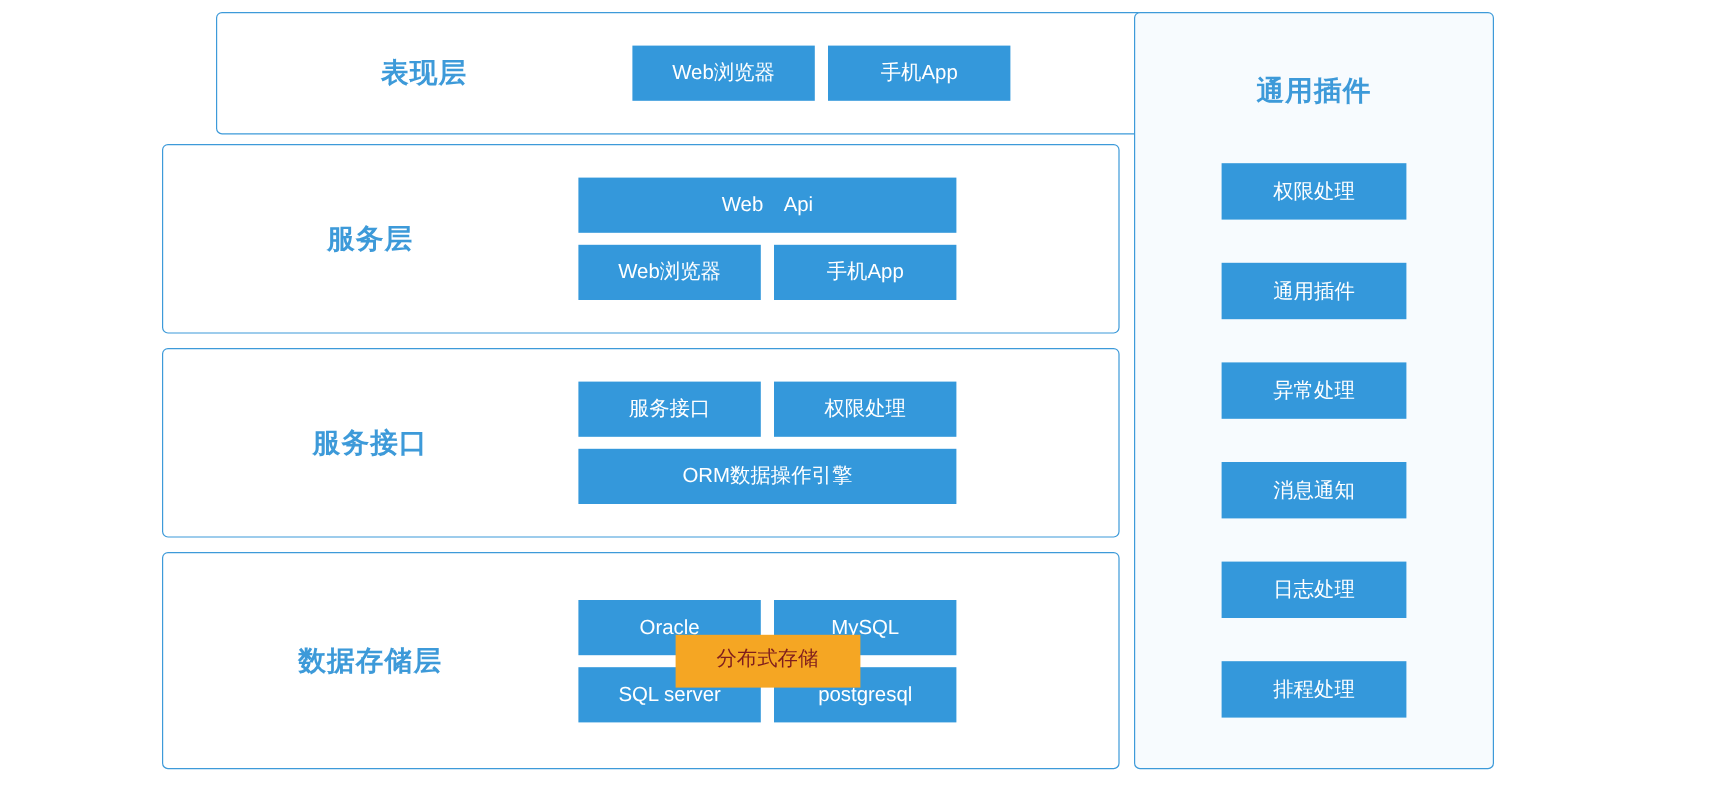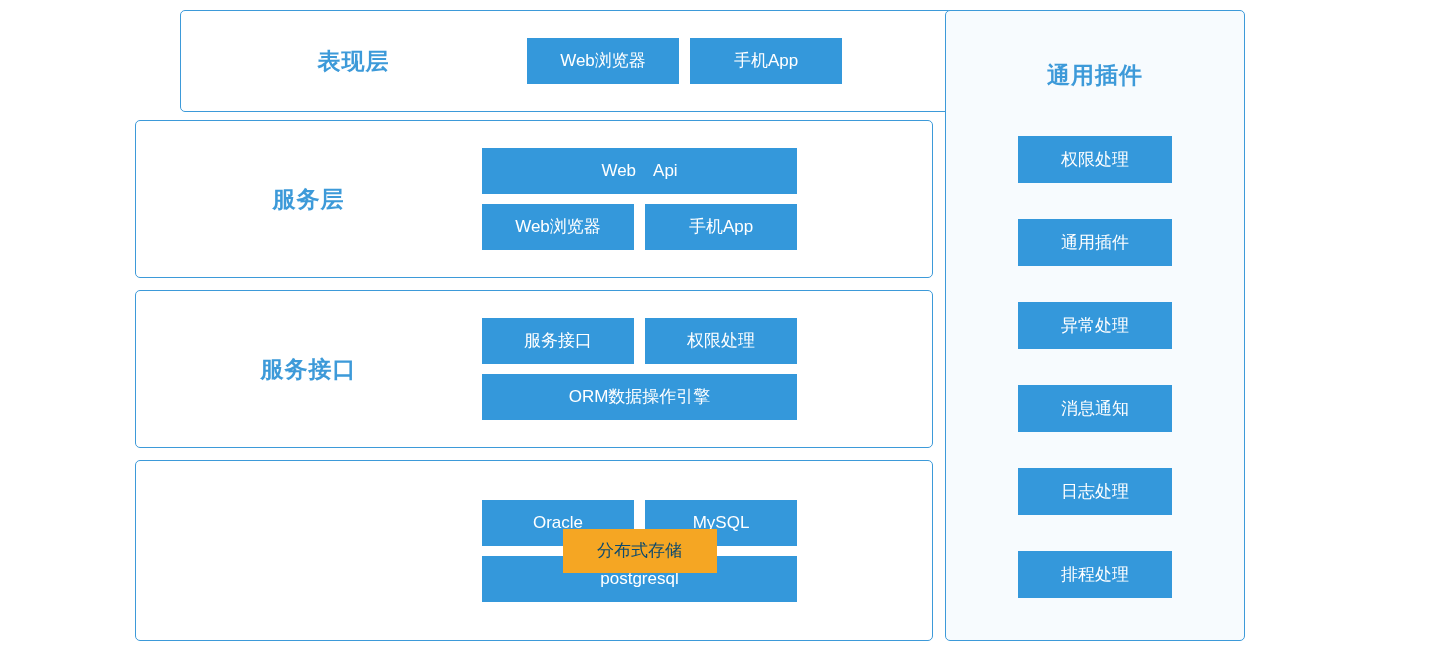--- a/index.html
+++ b/index.html
@@ -88,25 +88,26 @@
   }
   .node-overlay {
     position: absolute;
     left: 50%;
     top: 50%;
     transform: translate(-50%, -50%);
     width: 154px;
     height: 44px;
     line-height: 44px;
     background: #f5a623;
-    color: #0c4a6e;
+    color: #7f1d1d;
     font-size: 17px;
     text-align: center;
     white-space: nowrap;
     z-index: 5;
+    font-family: Liberation Mono, monospace;
   }
 
   
   .plugin-panel {
     position: absolute;
     left: 945px;
     top: 10px;
     width: 300px;
     height: 631px;
     box-sizing: border-box;
@@ -185,26 +186,28 @@
           <div class="node">服务接口</div>
           <div class="node">权限处理</div>
         </div>
         <div class="box-row">
           <div class="node wide">ORM数据操作引擎</div>
         </div>
       </div>
     </div>
 
     <div class="layer-panel" style="top:450px; height:181px;">
+      <div class="layer-label">数据存储层</div>
       <div class="boxes overlay-wrap">
         <div class="box-row">
           <div class="node">Oracle</div>
           <div class="node">MySQL</div>
         </div>
         <div class="box-row">
+          <div class="node">SQL server</div>
           <div class="node">postgresql</div>
         </div>
         <div class="node-overlay">分布式存储</div>
       </div>
     </div>
 
   </div>
 
   <div class="plugin-panel">
     <div class="plugin-title">通用插件</div>

